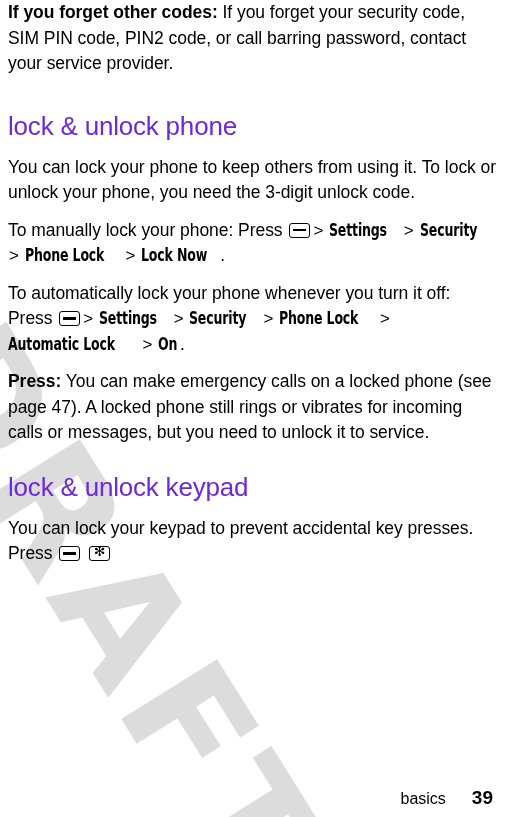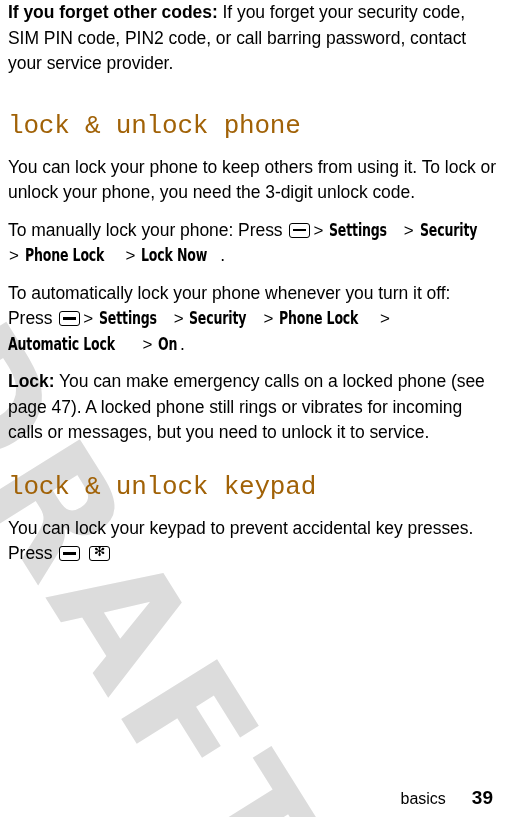--- a/index.html
+++ b/index.html
@@ -72,22 +72,21 @@
     font-weight: normal;
   }
 
   h2.section-heading {
     margin: 0;
     padding: 0;
     font-size: 26px;
     line-height: 30px;
     font-weight: normal;
     letter-spacing: -0.2px;
-    color: #a16207;
-    font-family: Liberation Mono, monospace;
+    color: #6d28d9;
   }
 
   .spacer-before-h2 { height: 22px; }
   .spacer-after-h2  { height: 14px; }
   .spacer-before-h2-b { height: 14px; }
 
   
   .menu-item {
     font-family: "Liberation Sans Narrow", "DejaVu Sans Condensed",
                  "Liberation Sans", sans-serif;
@@ -194,21 +193,21 @@
 
     <p class="body-text">
       <span>To </span><span class="inline-bold">manually lock</span><span> your phone: Press </span><span class="key-icon menu-key"></span><span class="chev">&gt;</span> <span class="menu-item">Settings</span> <span class="chev">&gt;</span> <span class="menu-item">Security</span> <span class="chev">&gt;</span> <span class="menu-item">Phone Lock</span> <span class="chev">&gt;</span> <span class="menu-item">Lock Now</span><span>.</span>
     </p>
 
     <p class="body-text">
       <span>To </span><span class="inline-bold">automatically lock</span><span> your phone whenever you turn it off: Press </span><span class="key-icon menu-key"></span><span class="chev">&gt;</span> <span class="menu-item">Settings</span> <span class="chev">&gt;</span> <span class="menu-item">Security</span> <span class="chev">&gt;</span> <span class="menu-item">Phone Lock</span> <span class="chev">&gt;</span> <span class="menu-item">Automatic Lock</span> <span class="chev">&gt;</span> <span class="menu-item">On</span><span>.</span>
     </p>
 
     <p class="body-text">
-      <span class="lead-bold">Lock:</span><span> You can make emergency calls on a locked phone (see page 47). A locked phone still rings or vibrates for incoming calls or messages, </span><span class="inline-bold">but you need to unlock it to service</span><span>.</span>
+      <span class="lead-bold">Press:</span><span> You can make emergency calls on a locked phone (see page 47). A locked phone still rings or vibrates for incoming calls or messages, </span><span class="inline-bold">but you need to unlock it to service</span><span>.</span>
     </p>
 
     <div class="spacer-before-h2-b"></div>
 
     <h2 class="section-heading">lock &amp; unlock keypad</h2>
 
     <div class="spacer-after-h2"></div>
 
     <p class="body-text">
       <span>You can lock your keypad to prevent accidental key presses. Press </span><span class="key-icon menu-key"></span> <span class="key-icon star-key"><span class="glyph">✻</span></span>

